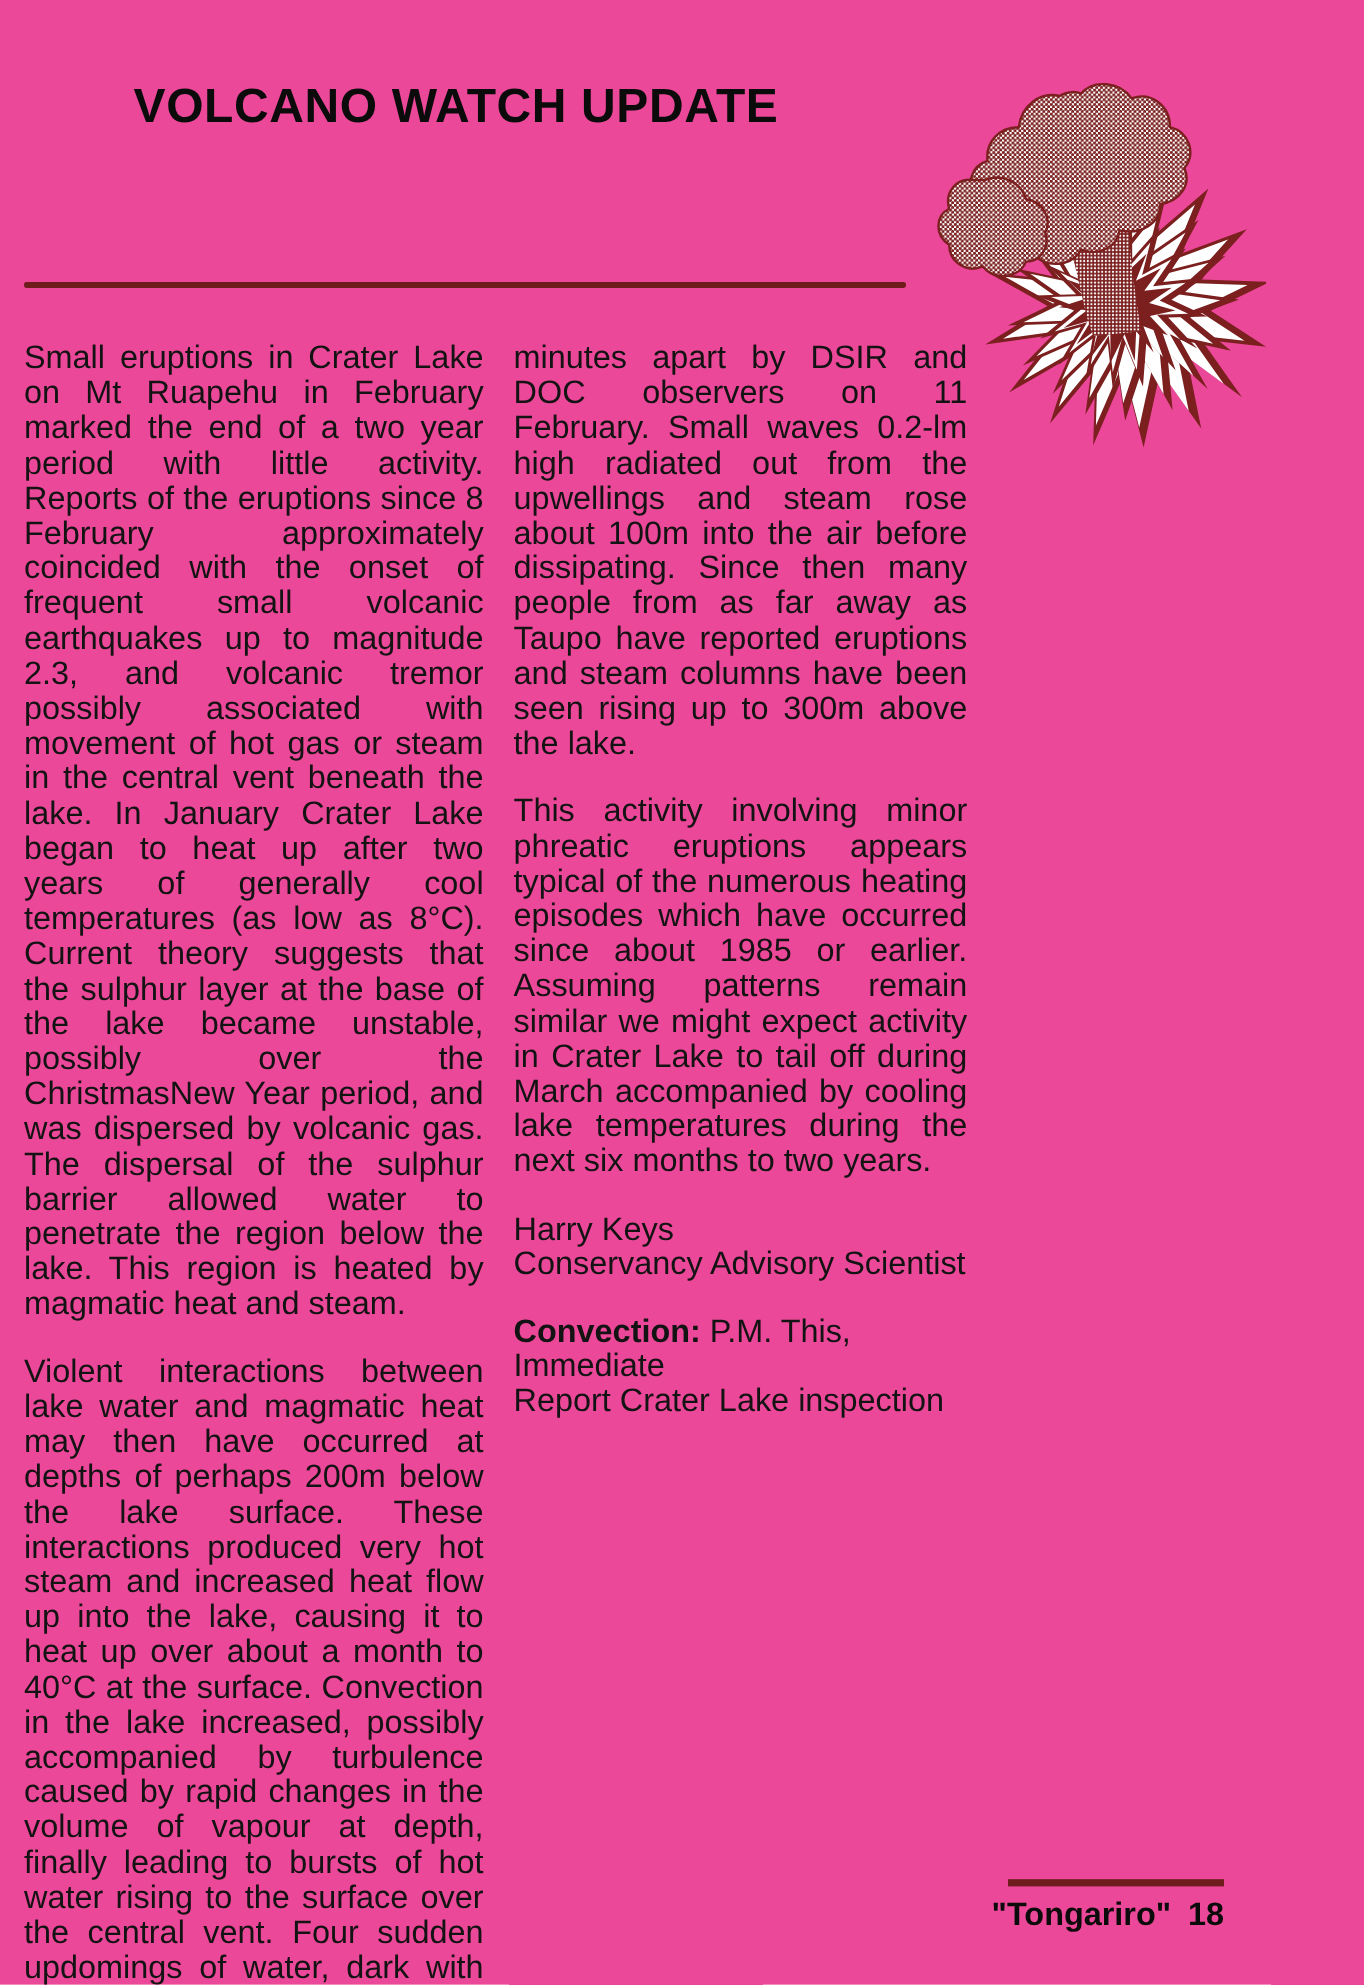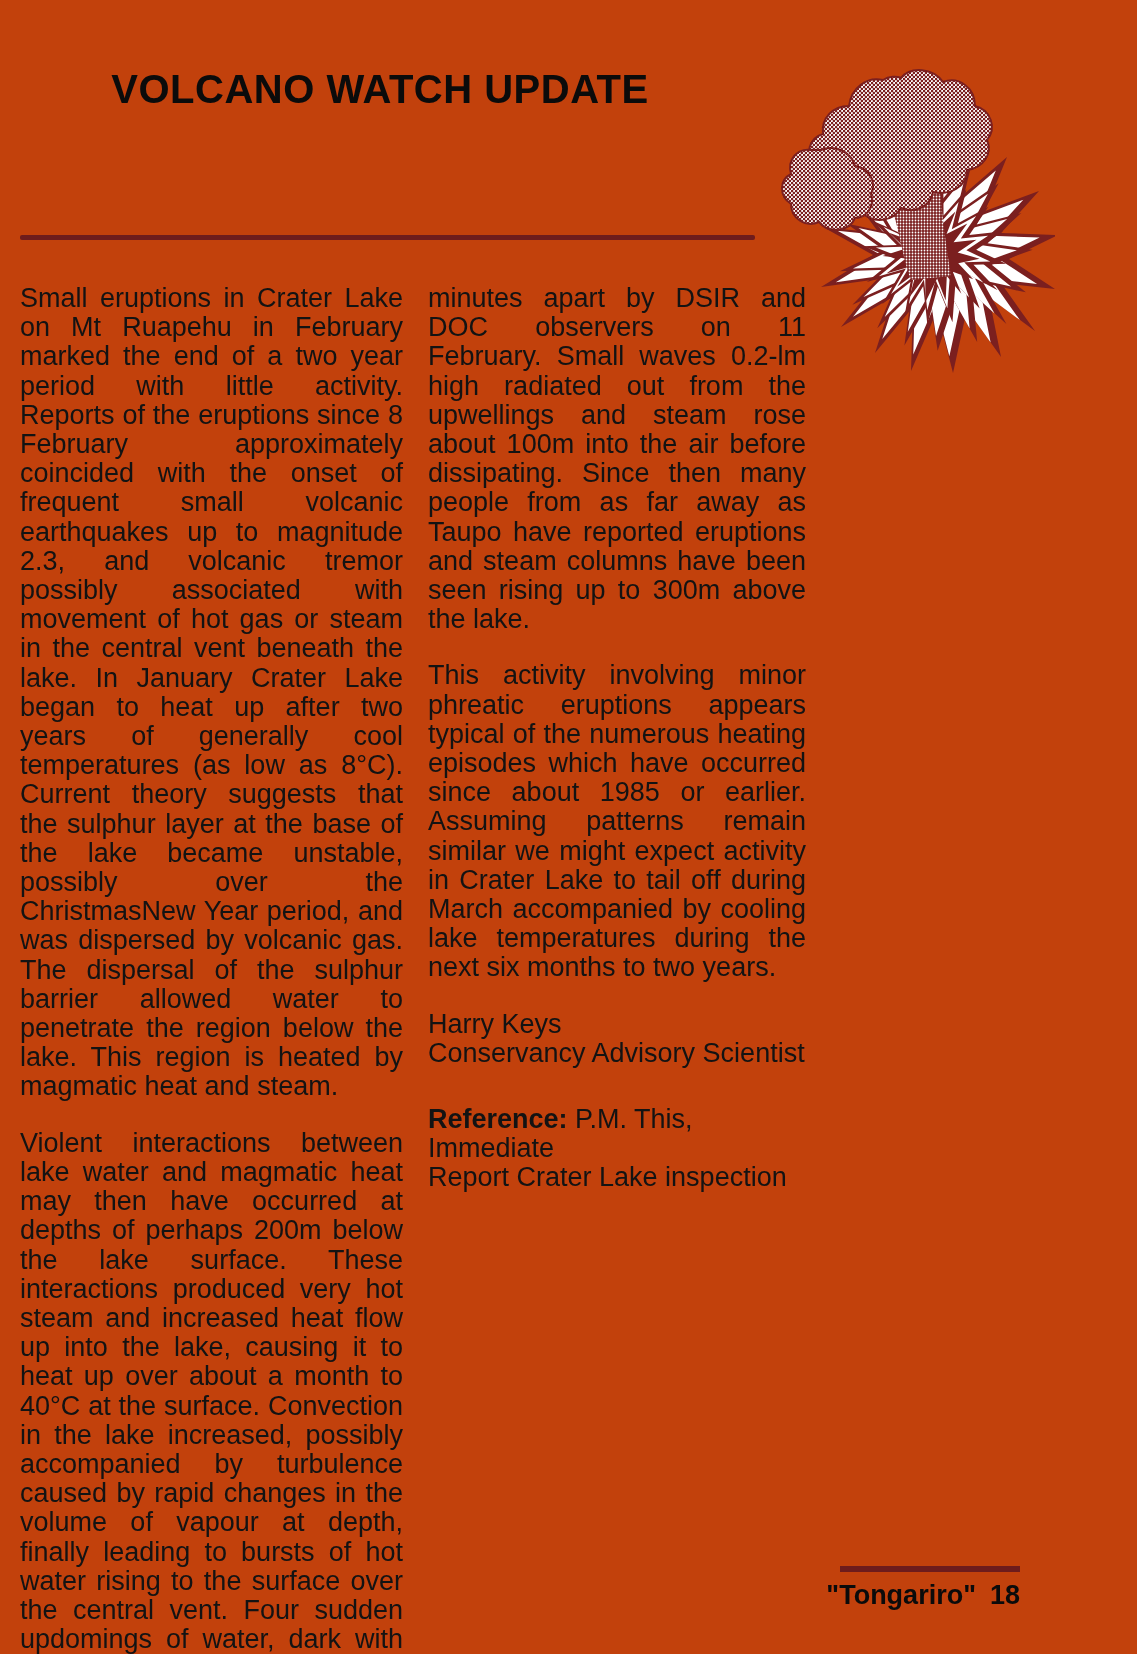--- a/index.html
+++ b/index.html
@@ -12,21 +12,21 @@
     height: 1654px;
     position: relative;
     font-family: "Liberation Sans", sans-serif;
     color: #111111;
     overflow: hidden;
   }
 
   .page {
     position: absolute;
     inset: 0;
-    background: #c2410c;
+    background: #ec4899;
   }
 
   
   .page-title {
     position: absolute;
     left: 0;
     top: 40px;
     width: 760px;
     text-align: center;
     font-size: 40px;
@@ -67,21 +67,21 @@
   }
   .column.left  { left: 20px;  width: 383px; }
   .column.right { left: 428px; width: 378px; }
 
   .column p {
     margin: 0 0 27px 0;
     text-align: justify;
     text-justify: inter-word;
   }
 
-  .sig-block { margin: 0 0 37px 0; }
+  .sig-block { margin: 0 0 27px 0; }
   .sig-block div { text-align: left; }
 
   .ref-block { text-align: left; }
   .ref-label { font-weight: bold; }
 
   
   .footer-rule {
     position: absolute;
     left: 840px;
     top: 1566px;
@@ -170,21 +170,21 @@
   <div class="column right">
     <p>minutes apart by DSIR and DOC observers on 11 February. Small waves 0.2-lm high radiated out from the upwellings and steam rose about 100m into the air before dissipating. Since then many people from as far away as Taupo have reported eruptions and steam columns have been seen rising up to 300m above the lake.</p>
     <p>This activity involving minor phreatic eruptions appears typical of the numerous heating episodes which have occurred since about 1985 or earlier. Assuming patterns remain similar we might expect activity in Crater Lake to tail off during March accompanied by cooling lake temperatures during the next six months to two years.</p>
 
     <div class="sig-block">
       <div>Harry Keys</div>
       <div>Conservancy Advisory Scientist</div>
     </div>
 
     <div class="ref-block">
-      <div><span class="ref-label">Reference:</span><span> P.M. This, Immediate</span></div>
+      <div><span class="ref-label">Convection:</span><span> P.M. This, Immediate</span></div>
       <div>Report Crater Lake inspection</div>
     </div>
   </div>
 
   <div class="footer-rule"></div>
   <div class="footer-text"><span>"Tongariro"</span><span class="footer-page-num">18</span></div>
 
 </div>
 
 </body></html>

